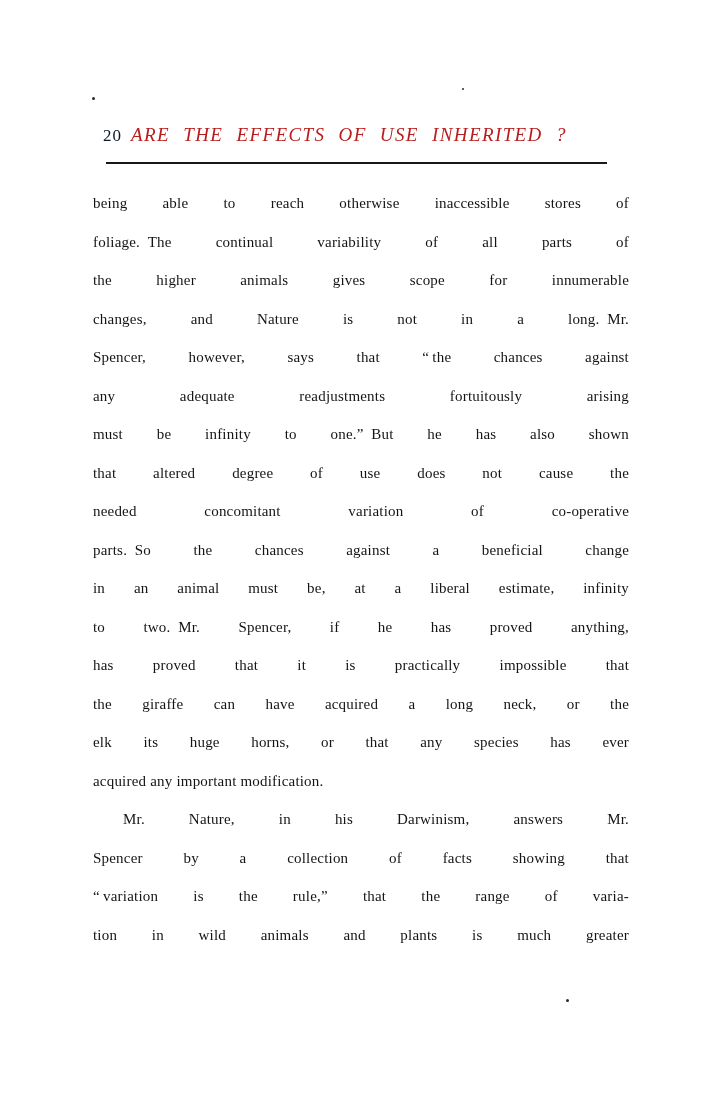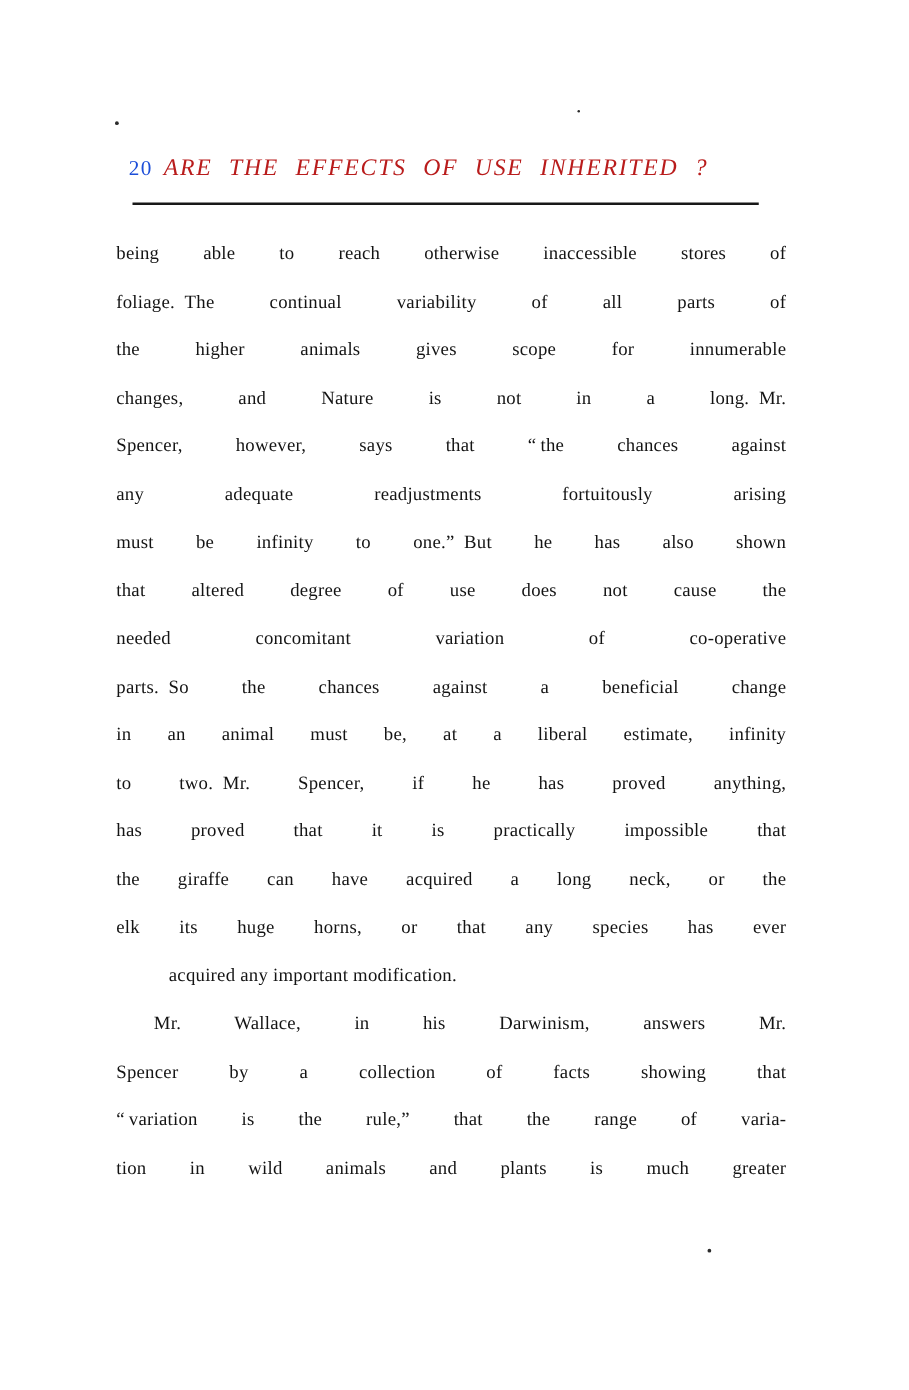--- a/index.html
+++ b/index.html
@@ -21,21 +21,21 @@
     left: 103px;
     top: 124px;
     width: 505px;
     display: flex;
     align-items: baseline;
     white-space: nowrap;
   }
   .page-number {
     font-size: 17px;
     letter-spacing: 1px;
-    color: #1d4ed8;
+    color: #0f172a;
     margin-right: 9px;
   }
   .running-title {
     font-size: 19px;
     font-style: italic;
     letter-spacing: 1.4px;
     word-spacing: 7px;
     color: #b91c1c;
   }
   .header-rule {
@@ -60,21 +60,20 @@
     text-align: justify;
     text-align-last: justify;
     overflow: hidden;
     white-space: normal;
   }
   .line.indent {
     text-indent: 30px;
   }
   .line.para-end {
     text-align-last: left;
-    margin-left: 42px;
   }
   .line .it {
   }
   .ink-speck {
     position: absolute;
     background: #2b2b2b;
     border-radius: 50%;
   }
   .speck-1 { left: 92px;  top: 97px;  width: 3px; height: 3px; }
   .speck-2 { left: 462px; top: 88px;  width: 2px; height: 2px; }
@@ -102,21 +101,21 @@
       <div class="line"><span>must be infinity to one.” But he has also shown</span></div>
       <div class="line"><span>that altered degree of use does not cause the</span></div>
       <div class="line"><span>needed concomitant variation of co-operative</span></div>
       <div class="line"><span>parts. So the chances against a beneficial change</span></div>
       <div class="line"><span>in an animal must be, at a liberal estimate, infinity</span></div>
       <div class="line"><span>to two. Mr. Spencer, if he has proved anything,</span></div>
       <div class="line"><span>has proved that it is practically impossible that</span></div>
       <div class="line"><span>the giraffe can have acquired a long neck, or the</span></div>
       <div class="line"><span>elk its huge horns, or that any species has ever</span></div>
       <div class="line para-end"><span>acquired any important modification.</span></div>
-      <div class="line indent"><span>Mr. Wallace, in his </span><span class="it">Darwinism</span><span>, answers Mr.</span></div>
+      <div class="line indent"><span>Mr. Nature, in his </span><span class="it">Darwinism</span><span>, answers Mr.</span></div>
       <div class="line"><span>Spencer by a collection of facts showing that</span></div>
       <div class="line"><span>“ variation is the rule,” that the range of varia-</span></div>
       <div class="line"><span>tion in wild animals and plants is much greater</span></div>
     </div>
 
   <div class="ink-speck speck-1"></div>
   <div class="ink-speck speck-2"></div>
   <div class="ink-speck speck-3"></div>
 
 </div>

